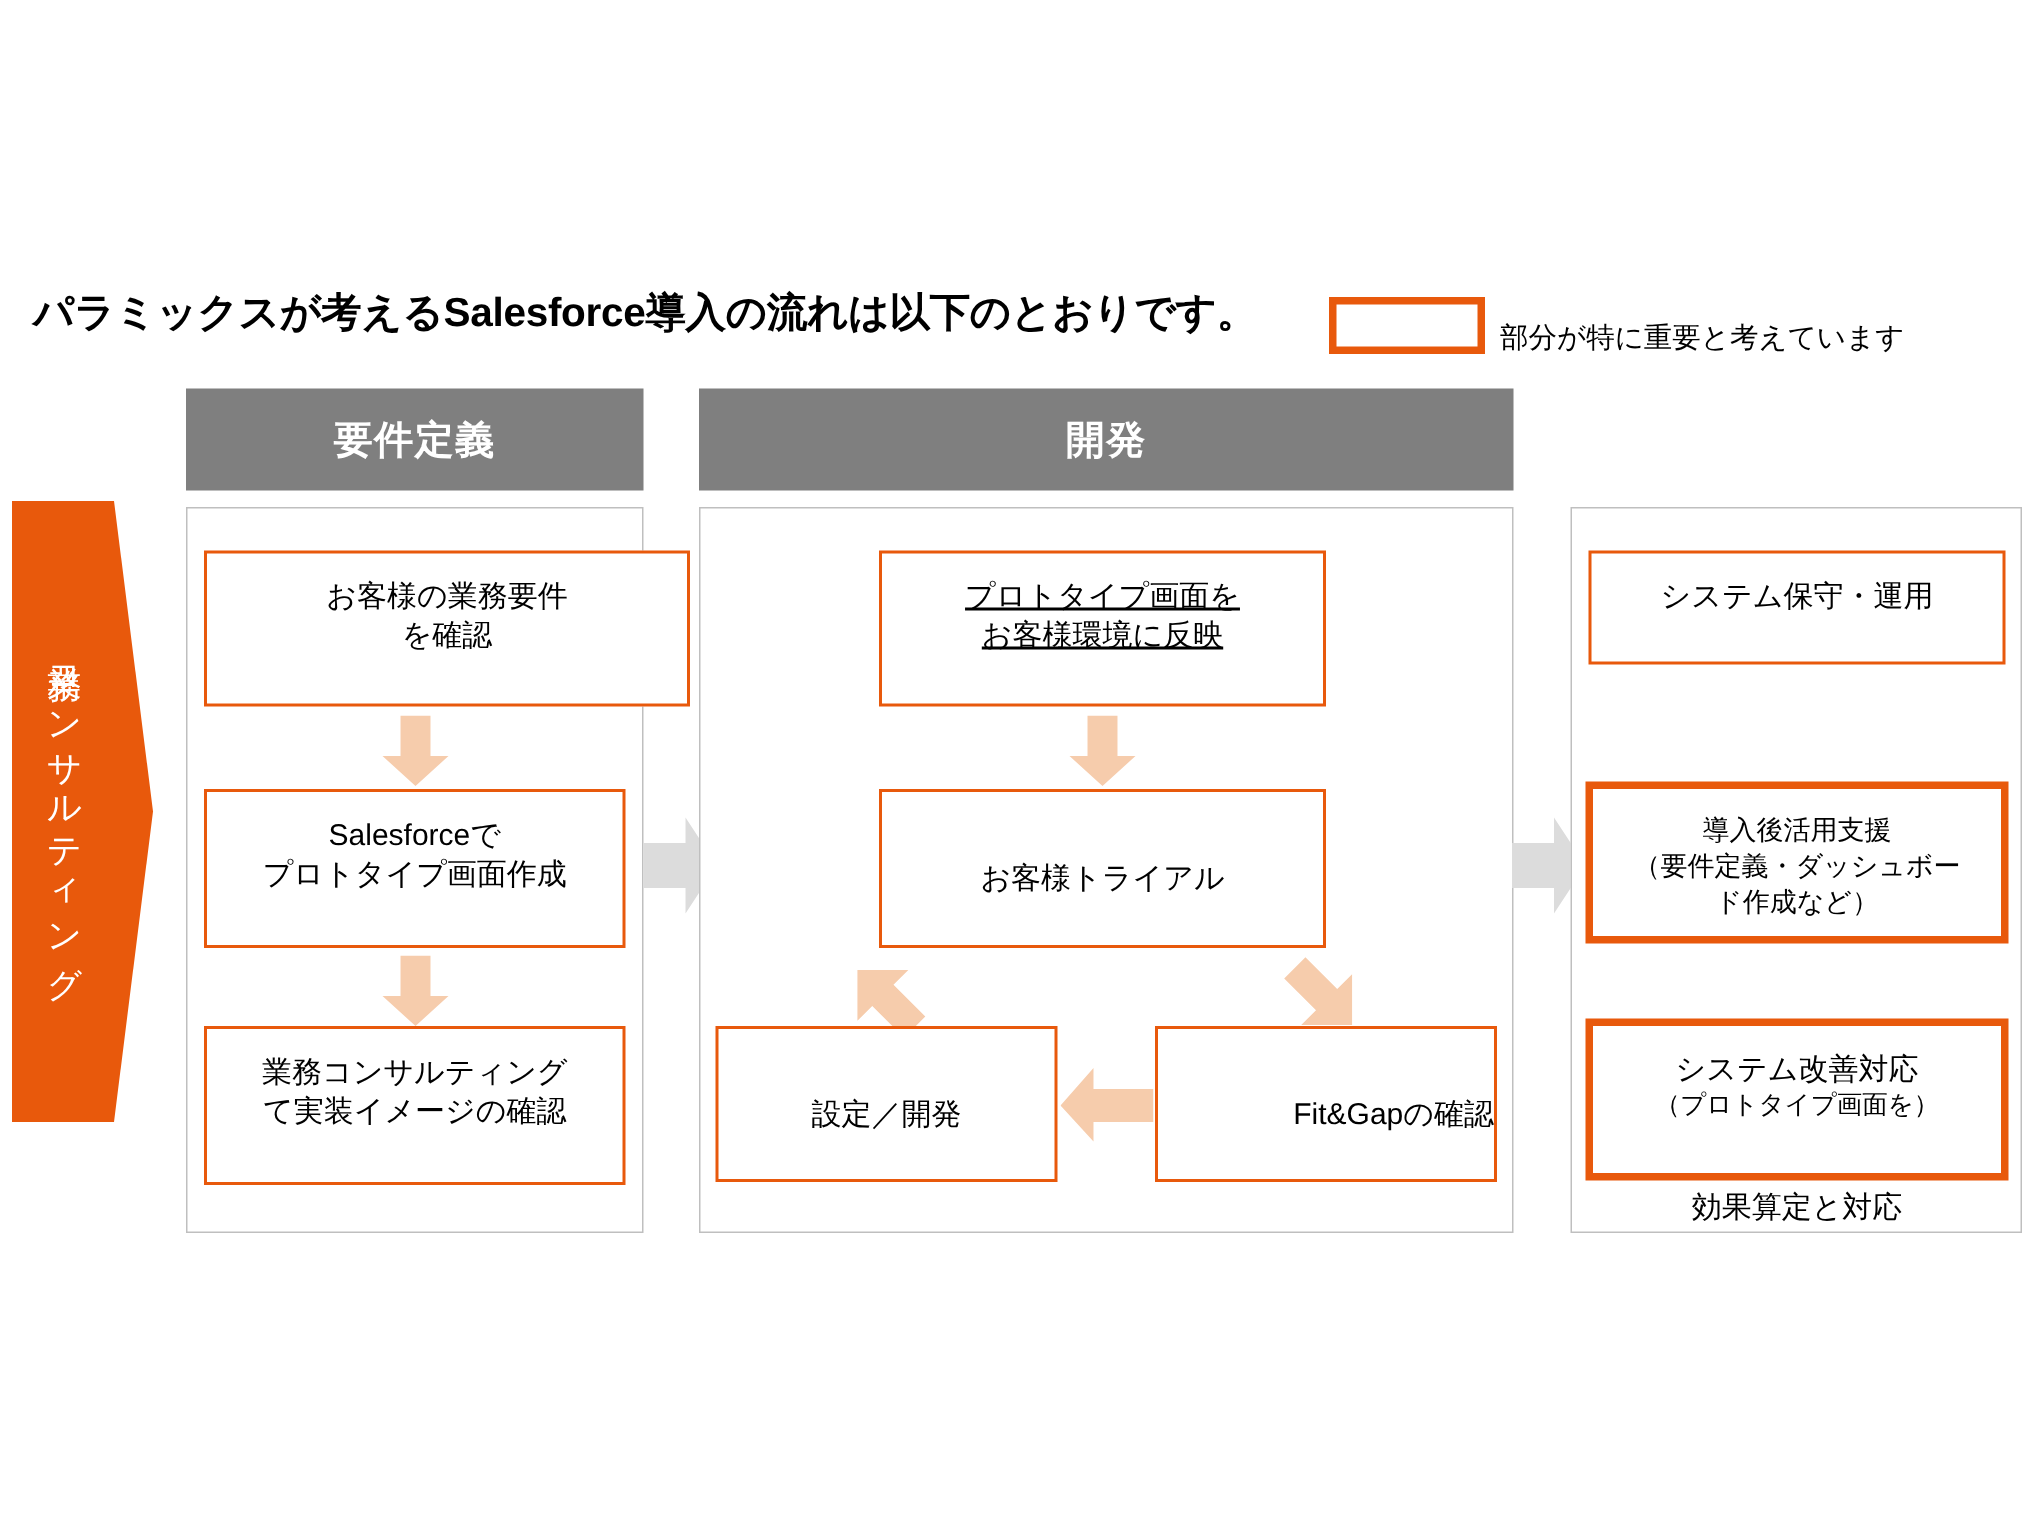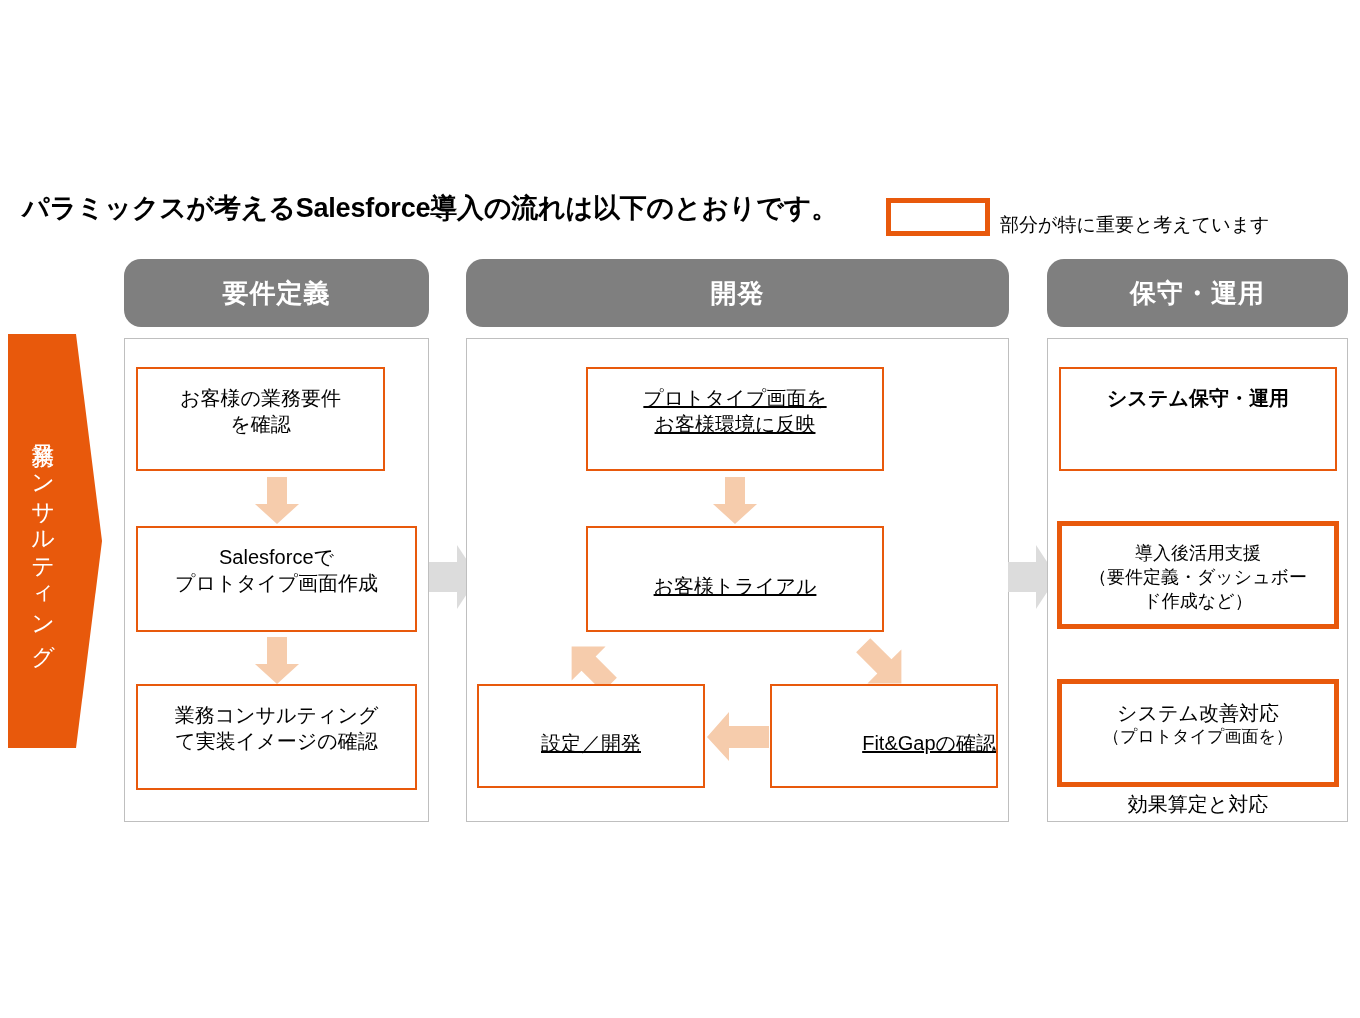--- a/index.html
+++ b/index.html
@@ -89,21 +89,20 @@
     position: absolute;
     background: #7F7F7F;
     color: #ffffff;
     font-size: 26px;
     font-weight: bold;
     letter-spacing: 1px;
     display: flex;
     align-items: center;
     justify-content: center;
     box-sizing: border-box;
-    border-radius: 17px;
   }
   .phase-body {
     position: absolute;
     background: #ffffff;
     border: 1px solid #BFBFBF;
     box-sizing: border-box;
   }
 
   
   #hdr1 { left: 124px; top: 259px; width: 305px; height: 68px; }
@@ -125,36 +124,35 @@
     align-items: flex-start;
     justify-content: center;
     text-align: center;
     padding-top: 16px;
     font-size: 20px;
     line-height: 1.32;
   }
   .step-box.center {
     align-items: center;
     padding-top: 15px;
-    text-decoration: underline;
   }
   .step-box.thick { border-width: 5px; }
   .step-box.small { font-size: 18px; }
 
   
-  #c1b1 { left: 136px; top: 367px; width: 249px; height: 104px; }
+  #c1b1 { left: 136px; top: 367px; width: 324px; height: 104px; }
   #c1b2 { left: 136px; top: 526px; width: 281px; height: 106px; }
   #c1b3 { left: 136px; top: 684px; width: 281px; height: 106px; }
   
   #c2b1 { left: 586px; top: 367px; width: 298px; height: 104px; text-decoration: underline; }
   #c2b2 { left: 586px; top: 526px; width: 298px; height: 106px; }
   #c2b3 { left: 477px; top: 684px; width: 228px; height: 104px; }
   #c2b4 { left: 770px; top: 684px; width: 228px; height: 104px; text-align: right; }
   
-  #c3b1 { left: 1059px; top: 367px; width: 278px; height: 104px; font-weight: bold; }
+  #c3b1 { left: 1059px; top: 367px; width: 278px; height: 76px; }
   #c3b2 { left: 1057px; top: 521px; width: 282px; height: 108px; }
   #c3b3 { left: 1057px; top: 679px; width: 282px; height: 108px; }
 
   .box-lines { width: 100%; }
   .box-lines .l2 { font-size: 17px; }
 
   
   .down-arrow {
     position: absolute;
     width: 48px;
@@ -324,23 +322,20 @@
       <div>Fit&amp;Gapの確認</div>
     </div>
   </div>
 
   <div class="gray-arrow" id="gray2">
     <svg width="50" height="68" viewBox="0 0 50 68">
       <polygon points="0,19 28,19 28,2 49,34 28,66 28,49 0,49" fill="#DCDCDC"></polygon>
     </svg>
   </div>
 
-  <div class="phase-header" id="hdr3">
-    <span>保守・運用</span>
-  </div>
   <div class="phase-body" id="body3"></div>
 
   <div class="step-box" id="c3b1">
     <div class="box-lines">
       <div>システム保守・運用</div>
     </div>
   </div>
 
   <div class="step-box thick small" id="c3b2">
     <div class="box-lines">

